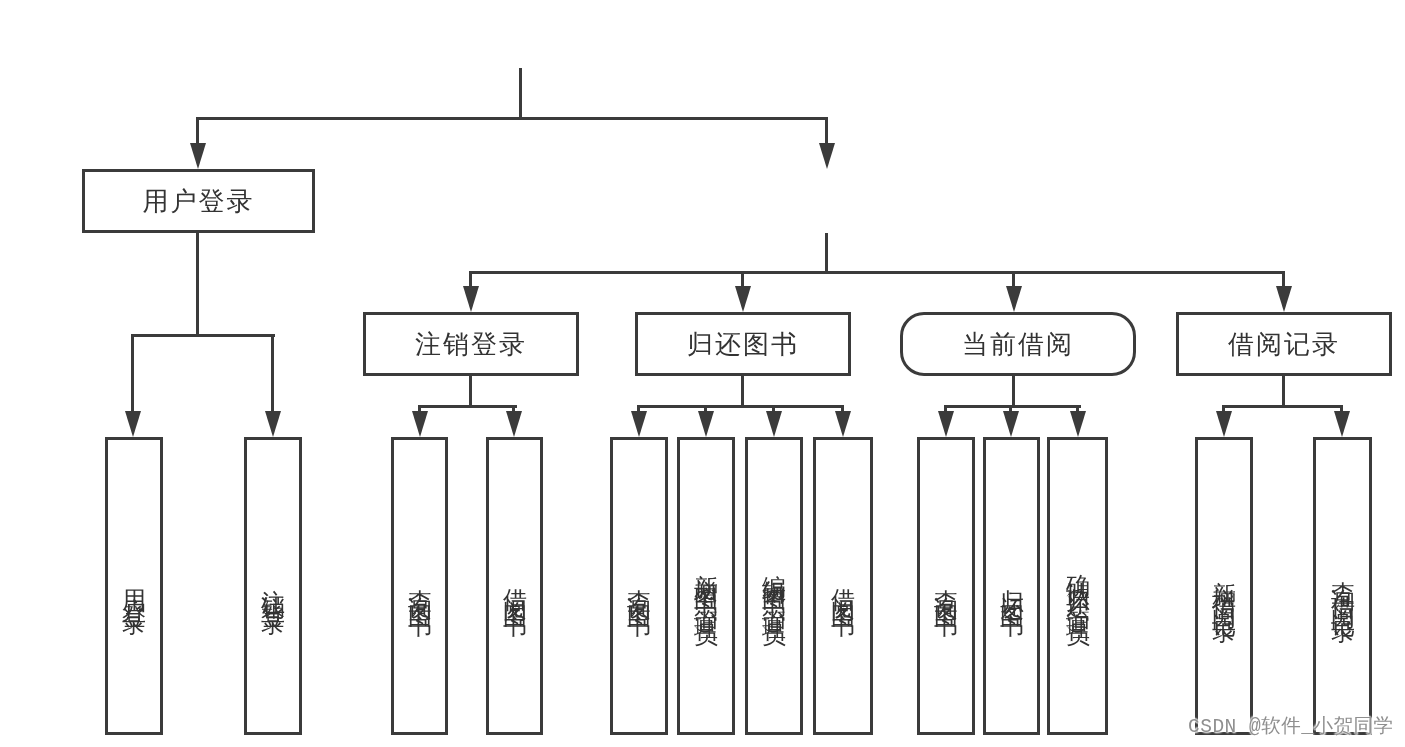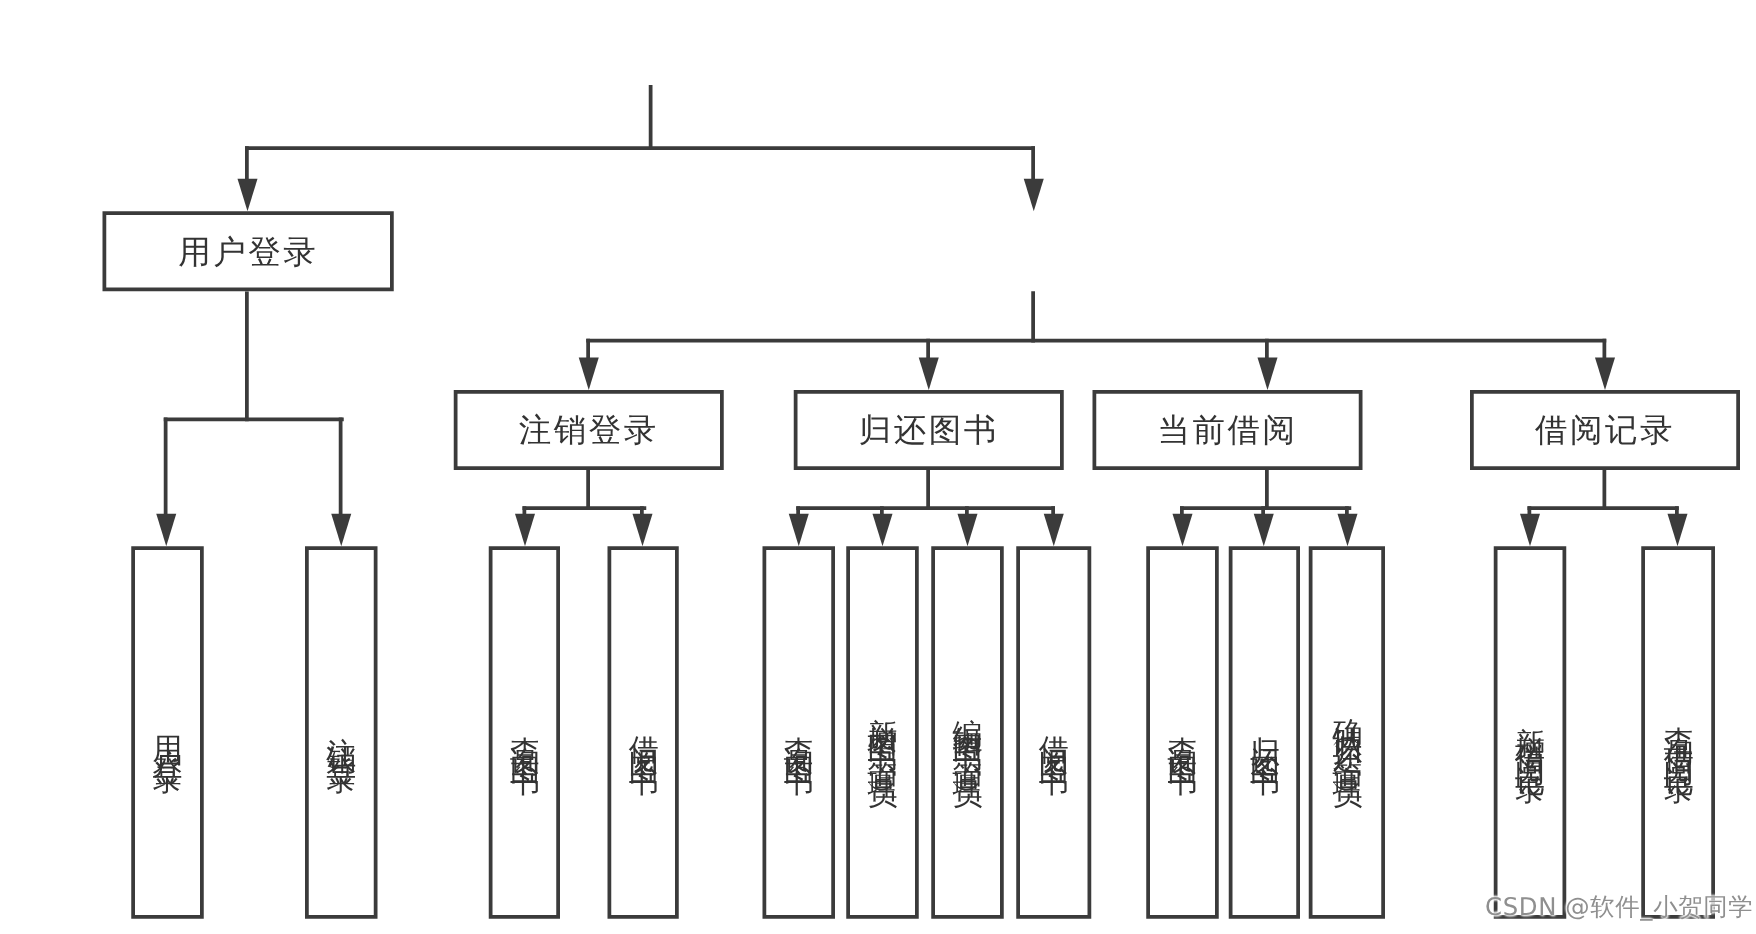--- a/index.html
+++ b/index.html
@@ -7,21 +7,21 @@
   .stage{position:relative;width:1405px;height:747px;background:#ffffff;overflow:hidden;}
 
   
   .node{position:absolute;border:3px solid #3b3b3b;background:#ffffff;box-sizing:border-box;}
   .node.h{display:flex;align-items:center;justify-content:center;font-size:26px;letter-spacing:2px;white-space:nowrap;}
   #nRoot{left:22px;top:14px;width:1001px;height:54px;font-size:24px;}
   #nUser{left:82px;top:169px;width:233px;height:64px;}
   #nBook{left:711px;top:169px;width:232px;height:64px;}
   #nNb{left:363px;top:312px;width:216px;height:64px;}
   #nBb{left:635px;top:312px;width:216px;height:64px;}
-  #nCb{left:874px;top:312px;width:216px;height:64px;}
+  #nCb{left:900px;top:312px;width:236px;height:64px;border-radius:24px;}
   #nBr{left:1176px;top:312px;width:216px;height:64px;}
 
   .node.v{top:437px;height:298px;writing-mode:vertical-rl;text-orientation:mixed;
           text-align:center;font-size:24px;letter-spacing:8px;line-height:52px;}
   .node.v.long{letter-spacing:7px;}
   #lf1{left:105px;width:58px;}
   #lf2{left:244px;width:58px;}
   #lf3{left:391px;width:57px;line-height:51px;}
   #lf4{left:486px;width:57px;line-height:51px;}
   #lf5{left:610px;width:58px;}
@@ -38,21 +38,21 @@
   .line{position:absolute;background:#3b3b3b;}
   .vl{width:3px;}
   .hl{height:3px;}
   .arrow{position:absolute;width:0;height:0;
          border-left:8px solid transparent;border-right:8px solid transparent;
          border-top:26px solid #3b3b3b;}
 
   
   .watermark{position:absolute;left:1188px;top:712px;font-size:19.5px;color:#8f8f8f;
              letter-spacing:0.5px;white-space:nowrap;z-index:5;
-             text-shadow:0 0 2px #ffffff,0 0 2px #ffffff,1px 1px 2px #ffffff,-1px -1px 2px #ffffff;}
+             text-shadow:0 0 2px #ffffff,0 0 2px #ffffff,1px 1px 2px #ffffff,-1px -1px 2px #ffffff;font-family:Liberation Mono, monospace;}
 </style>
 </head>
 <body>
 
 <div class="stage">
 
   <div class="line vl" style="left:519px;top:68px;height:50px"></div>
   <div class="line hl" style="left:196px;top:117px;width:632px"></div>
   <div class="line vl" style="left:196px;top:117px;height:30px"></div>
   <div class="line vl" style="left:825px;top:117px;height:30px"></div>

